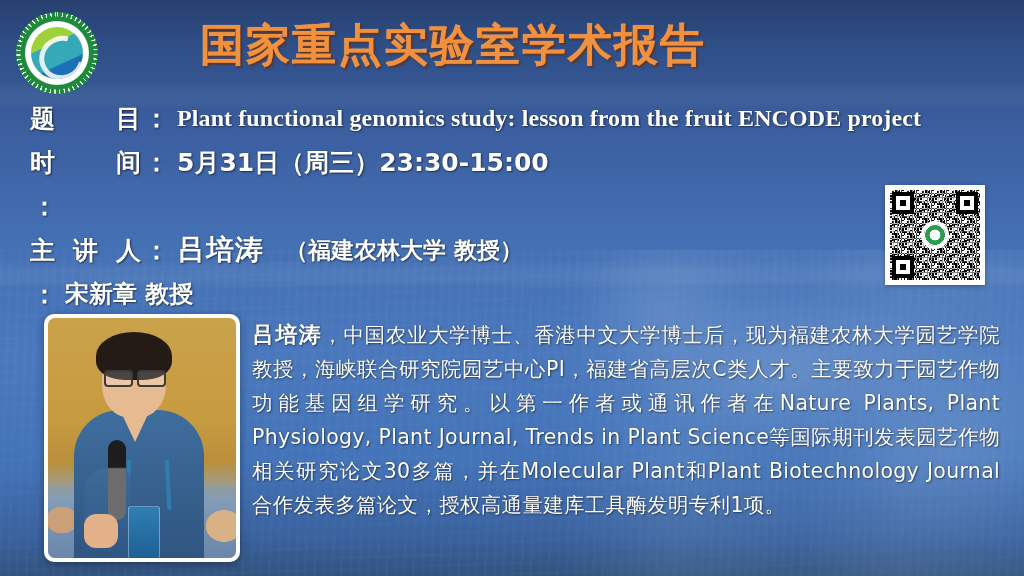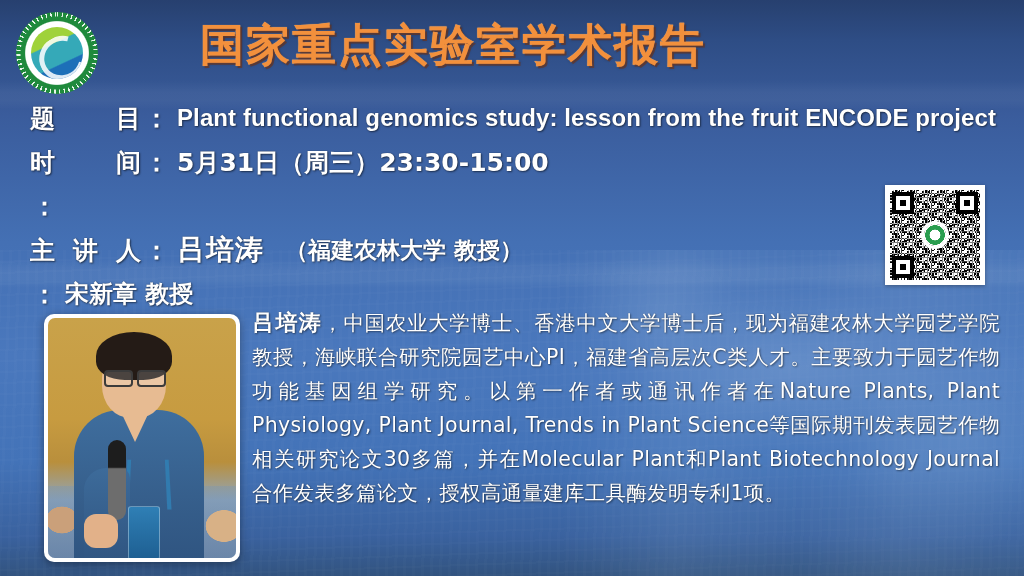--- a/index.html
+++ b/index.html
@@ -133,21 +133,21 @@
   }
   .colon {
     color:#fff; font-weight:700; font-size:25px; margin: 0 8px 0 2px;
     font-family: "DejaVu Sans", "Liberation Sans", sans-serif;
     text-shadow: 1px 1px 2px rgba(0,0,0,.55);
   }
   .value {
     color: #ffffff;
     font-size: 25px;
     font-weight: 700;
-    font-family: Liberation Sans, sans-serif;
+    font-family: Liberation Serif, serif;
     text-shadow: 1px 1px 2px rgba(0,0,0,.5), 0 0 1px rgba(0,0,0,.5);
   }
   .value.cjk { font-family: "DejaVu Sans", "Liberation Sans", sans-serif; }
   .value.title-en { font-size: 24px; letter-spacing: .1px; }
   .speaker-name {
     font-family: "DejaVu Sans", "Liberation Sans", sans-serif;
     font-size: 28px; font-weight: 700; letter-spacing: 1px;
   }
   .speaker-affil { font-size: 23px; font-family: "DejaVu Sans","Liberation Sans",sans-serif; margin-left: 21px; }
   .host-value { font-size: 24px; font-family: "DejaVu Sans","Liberation Sans",sans-serif; }
@@ -256,21 +256,21 @@
   .photo .crowd {
     position:absolute; left:0; bottom:0; width:100%; height:72px;
     background:
       radial-gradient(ellipse 26px 22px at 14px 34px, #caa07a 0 60%, rgba(0,0,0,0) 62%),
       radial-gradient(ellipse 30px 26px at 176px 40px, #d8b186 0 60%, rgba(0,0,0,0) 62%),
       linear-gradient(180deg, rgba(120,150,180,.35), rgba(90,120,160,.55));
   }
 
   
   .bio {
-    position: absolute; left: 252px; top: 306px; width: 748px;
+    position: absolute; left: 252px; top: 318px; width: 748px;
     color: #ffffff;
     font-size: 20.5px;
     line-height: 34px;
     letter-spacing: .3px;
     text-align: justify;
     font-family: "DejaVu Sans", "Liberation Sans", sans-serif;
     text-shadow: 1px 1px 2px rgba(0,0,0,.45), 0 0 1px rgba(0,0,0,.45);
   }
   .bio .bio-name {
     font-weight: 700;

